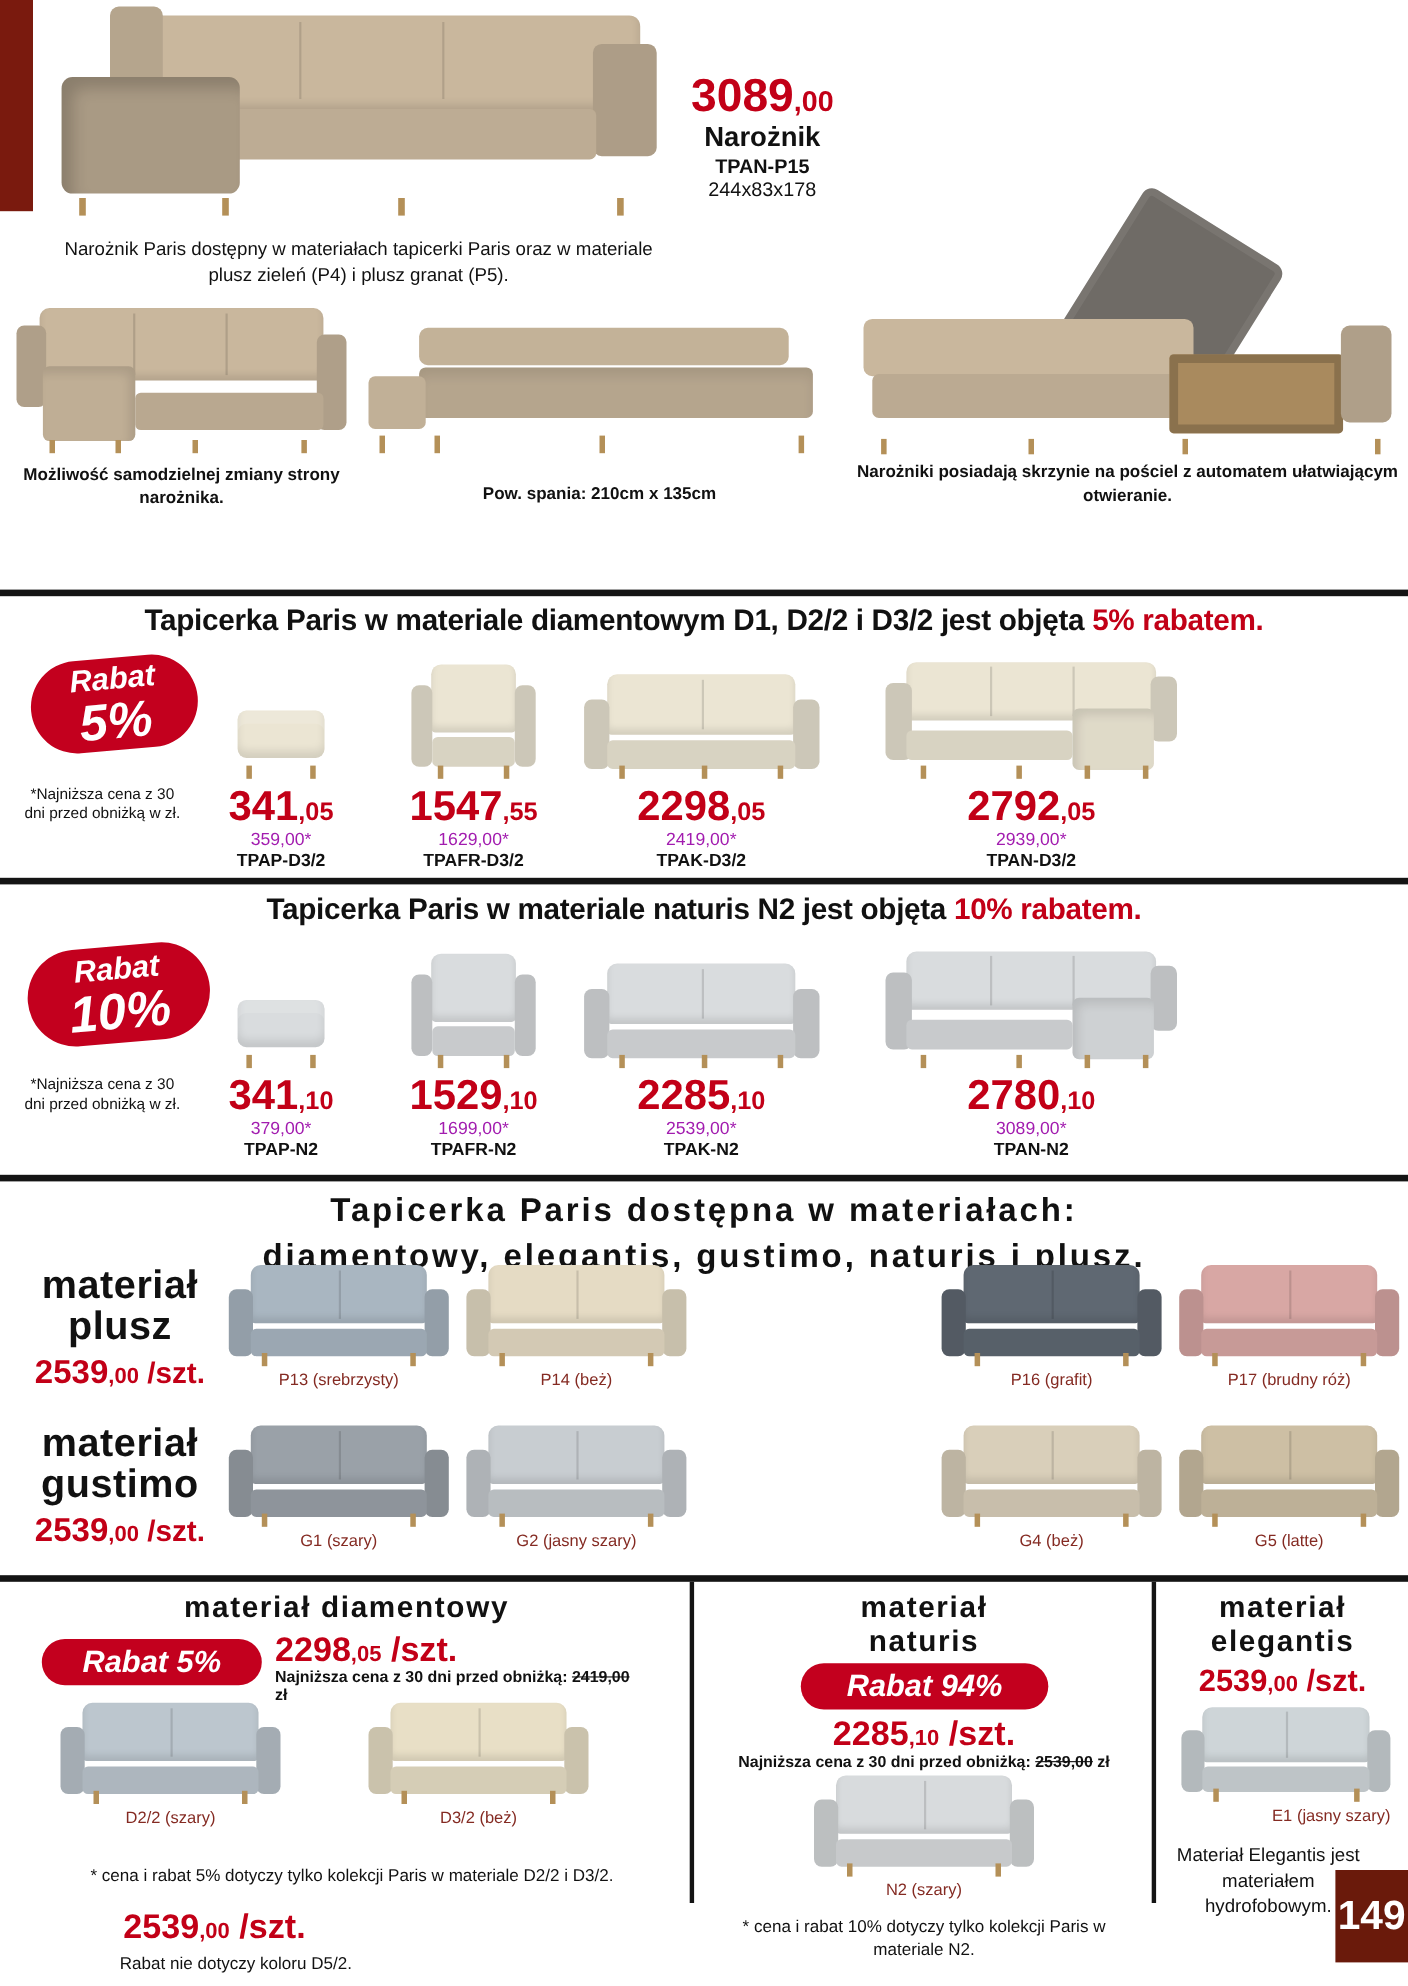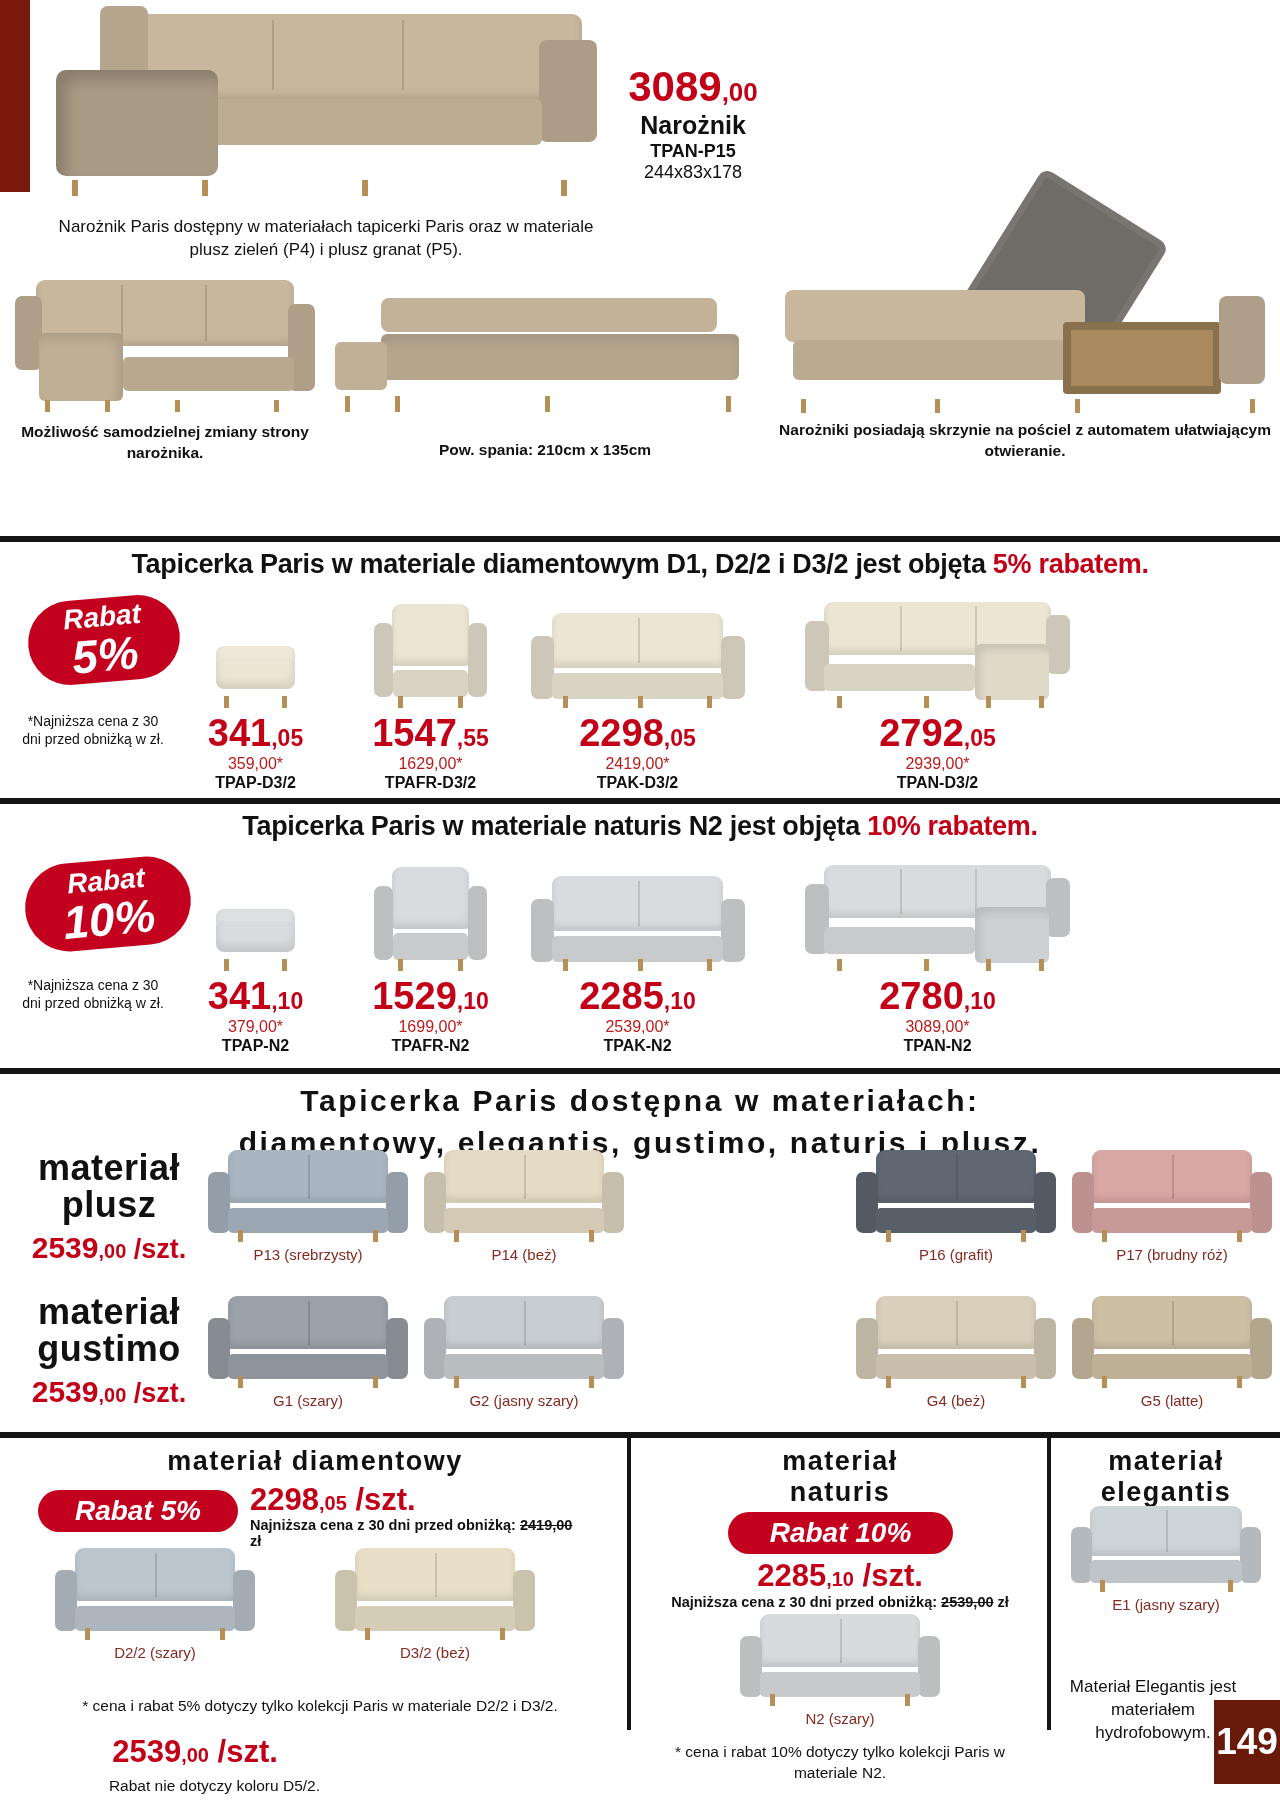--- a/index.html
+++ b/index.html
@@ -29,21 +29,21 @@
         font-weight:bold;font-size:28px;text-align:center;border-radius:26px;
         display:flex;align-items:center;justify-content:center;}
 
   .note-small{position:absolute;font-size:14px;text-align:center;line-height:1.3;}
 
   
   .product{position:absolute;text-align:center;}
   .p-img{height:116px;display:flex;align-items:flex-end;justify-content:center;margin-bottom:6px;}
   .price-lg{font-weight:bold;color:var(--red,#c20017);font-size:38px;line-height:1.02;}
   .price-lg .dec{font-size:23px;}
-  .old{font-size:16px;color:#b91c1c;margin-top:2px;}
+  .old{font-size:16px;color:#a21caf;margin-top:2px;}
   .code{font-size:16px;font-weight:bold;margin-top:1px;}
 
   
   .mat-name{font-weight:bold;font-size:36px;line-height:1.02;letter-spacing:0.5px;text-align:center;}
   .mat-price{font-weight:bold;color:var(--red,#c20017);font-size:30px;text-align:center;margin-top:8px;}
   .mat-price .dec{font-size:20px;}
   .mat-price .suf{font-size:27px;}
   .variant{position:absolute;text-align:center;}
   .vlabel{color:var(--maroon,#842a22);font-size:15px;margin-top:4px;}
 
@@ -486,21 +486,21 @@
   <div class="b-price center" style="left:75px;top:1734px;width:240px;">
     <span>2539</span><span class="dec">,00</span><span> /szt.</span>
   </div>
   <div class="b-note" style="left:70px;top:1776px;width:250px;text-align:right;">Rabat nie dotyczy koloru D5/2.</div>
 
 
   <div class="b-title" style="left:640px;top:1446px;width:400px;">
     <div>materiał</div>
       <div>naturis</div>
   </div>
-  <div class="pill" style="left:728px;top:1512px;width:225px;height:42px;">Rabat 10%</div>
+  <div class="pill" style="left:728px;top:1512px;width:225px;height:42px;">Rabat 94%</div>
   <div class="b-price center" style="left:640px;top:1558px;width:400px;">
     <span>2285</span><span class="dec">,10</span><span> /szt.</span>
   </div>
   <div class="lowest center" style="left:645px;top:1594px;width:390px;">
     <span>Najniższa cena z 30 dni przed obniżką: </span><span class="strike">2539,00</span><span> zł</span>
   </div>
   <div class="variant" style="left:740px;top:1614px;width:200px;">
     <div class="sofa std w200" style="--c: #d8dbdd;">
       <div class="bk"></div><div class="cu" style="left:50%;top:5%;height:48%;"></div><div class="arm al"></div><div class="arm ar"></div><div class="seat"></div>
       <div class="leg" style="left:15%;"></div><div class="leg" style="right:15%;"></div>
@@ -509,21 +509,21 @@
   </div>
   <div class="b-note" style="left:660px;top:1742px;width:360px;">* cena i rabat 10% dotyczy tylko kolekcji Paris w materiale N2.</div>
 
   <div class="b-title" style="left:1052px;top:1446px;width:228px;">
     <div>materiał</div>
       <div>elegantis</div>
   </div>
   <div class="b-price center" style="left:1052px;top:1512px;width:228px;font-size:28px;">
     <span>2539</span><span class="dec">,00</span><span> /szt.</span>
   </div>
-  <div class="variant" style="left:1068px;top:1506px;width:196px;">
+  <div class="variant" style="left:1068px;top:1552px;width:196px;text-align:right;">
     <div class="sofa std w190" style="--c: #ced5d8;">
       <div class="bk"></div><div class="cu" style="left:50%;top:5%;height:48%;"></div><div class="arm al"></div><div class="arm ar"></div><div class="seat"></div>
       <div class="leg" style="left:15%;"></div><div class="leg" style="right:15%;"></div>
     </div>
     <div class="vlabel">E1 (jasny szary)</div>
   </div>
   <div class="b-note" style="left:1058px;top:1676px;width:190px;font-size:17px;">Materiał Elegantis jest materiałem hydrofobowym.</div>
 
   <div class="pagebox" style="left:1214px;top:1700px;width:66px;height:84px;">149</div>
 

